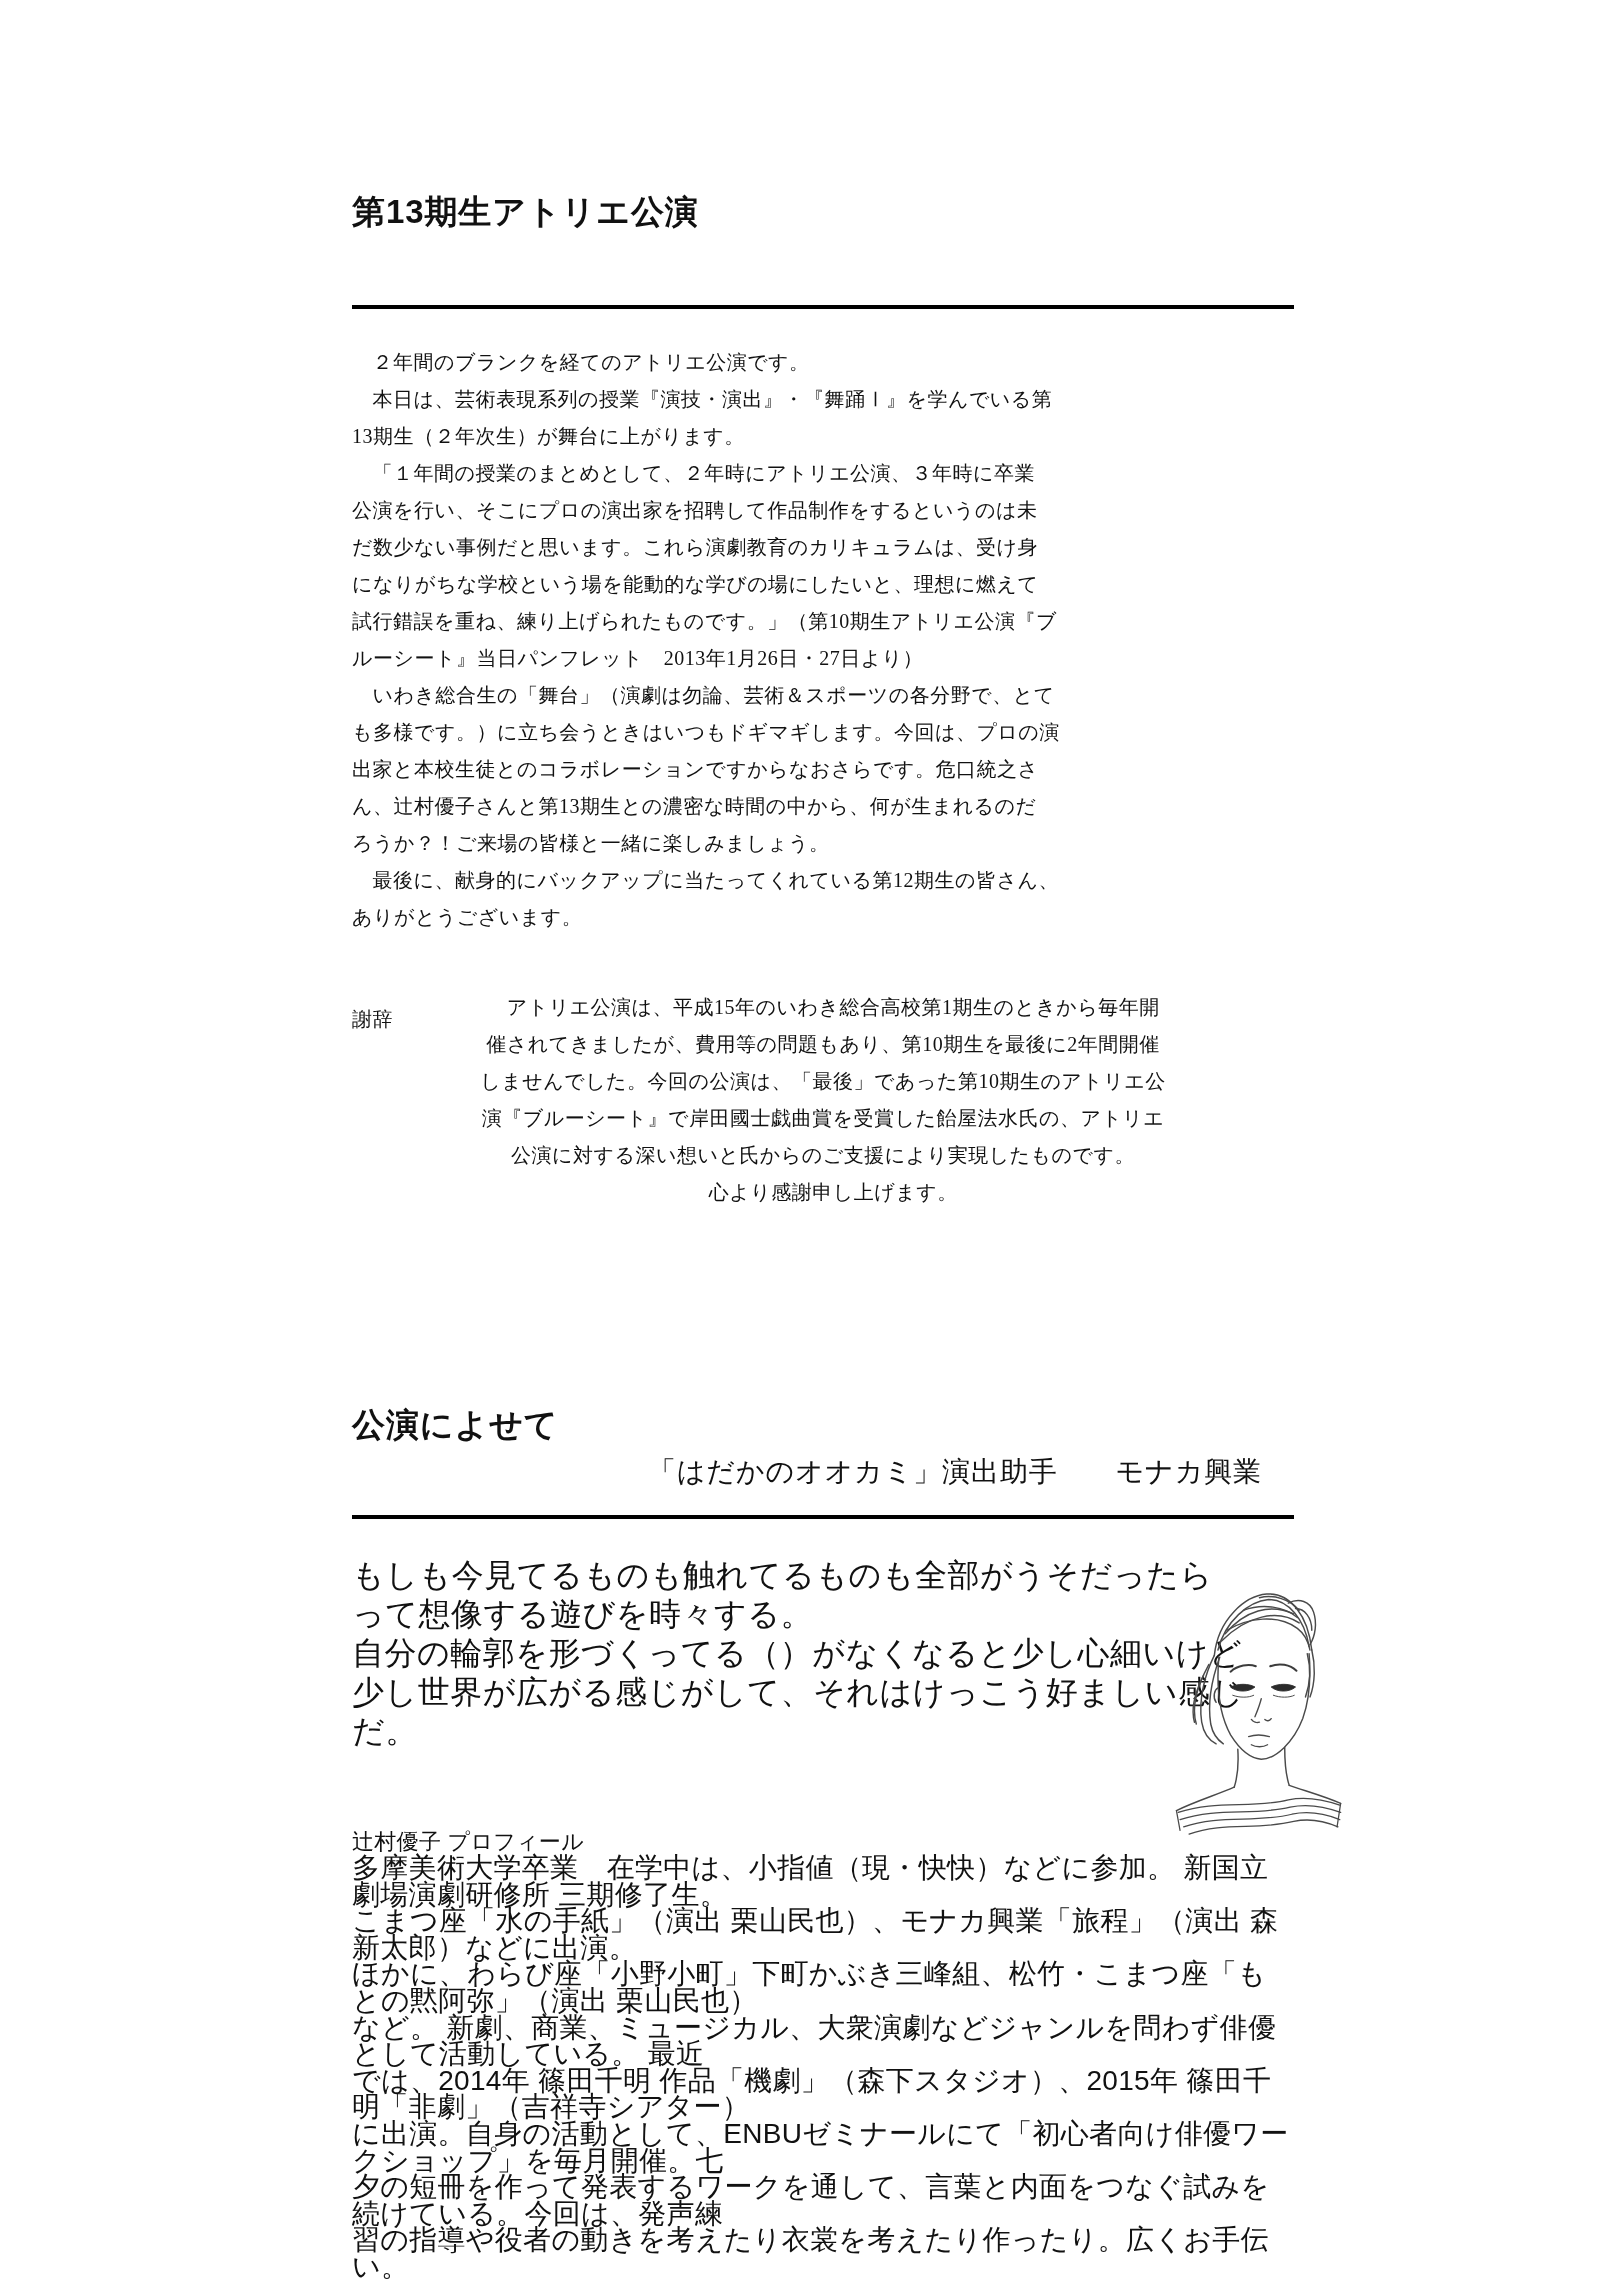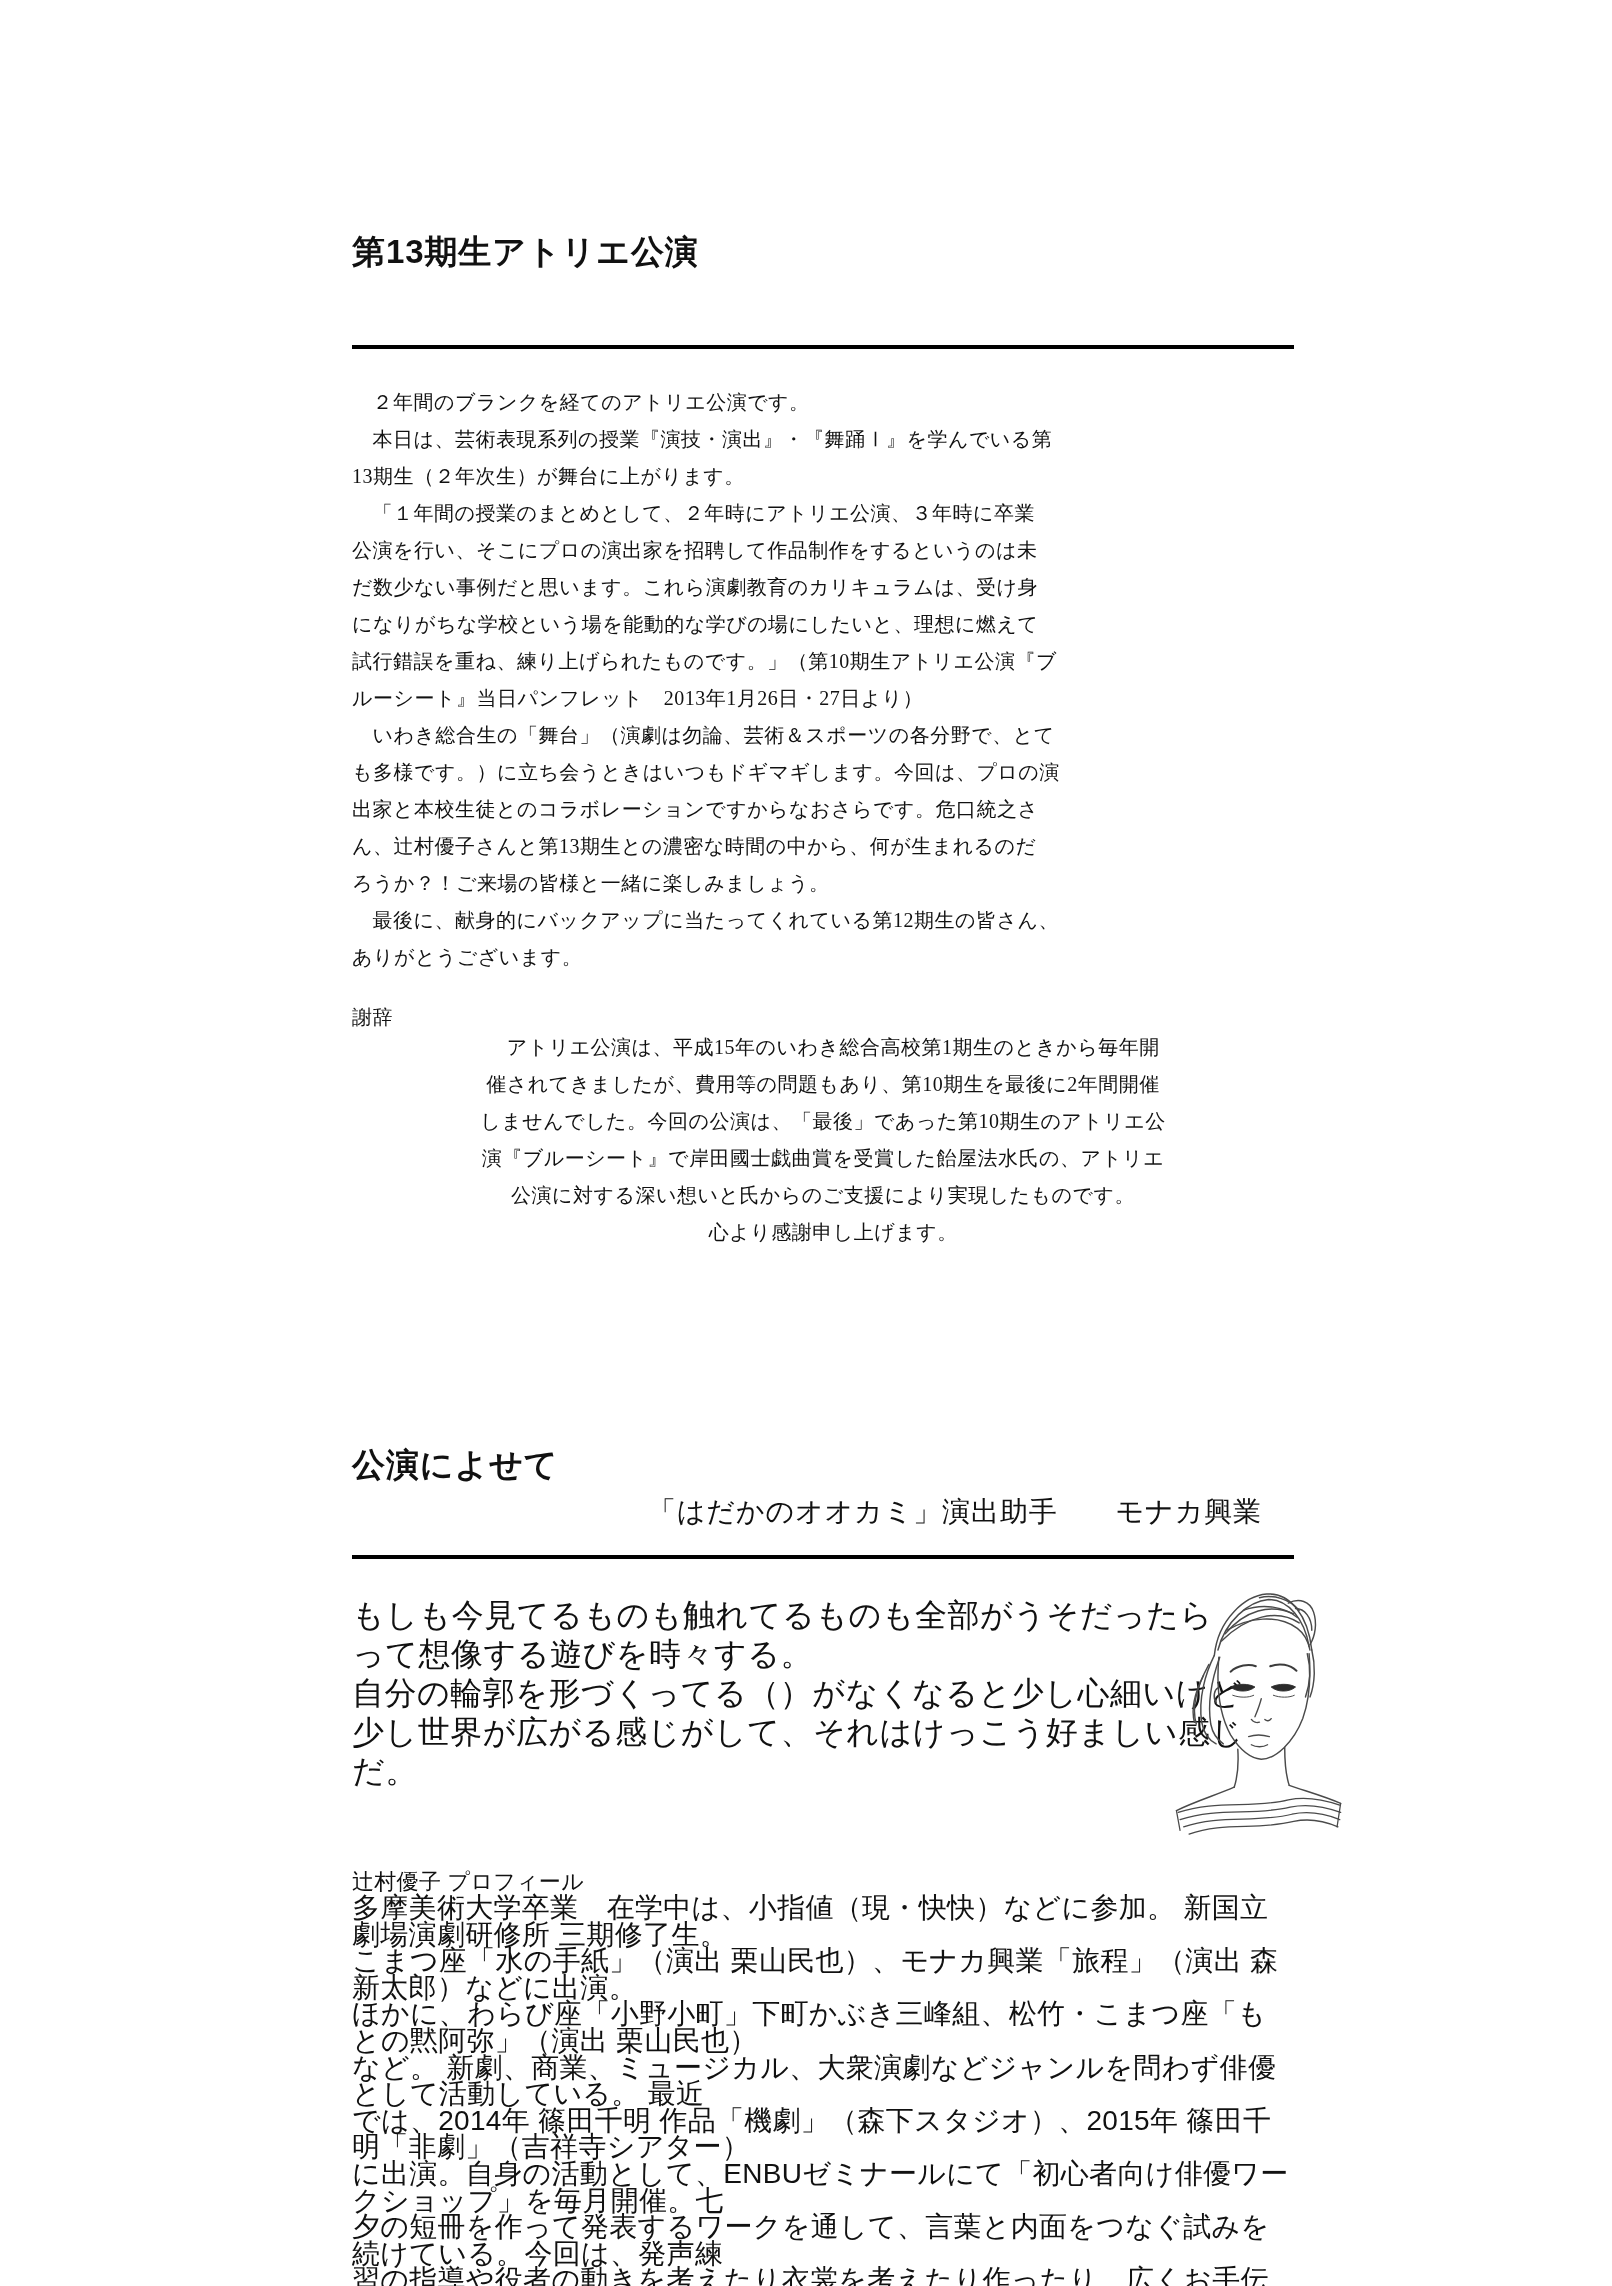--- a/index.html
+++ b/index.html
@@ -6,21 +6,21 @@
   .page {
     position: relative;
     width: 1612px;
     height: 2287px;
     background: #ffffff;
     font-family: "Liberation Sans", sans-serif;
     color: #111111;
     overflow: hidden;
   }
   .abs { position: absolute; }
-  .col { left: 352px; width: 942px; margin-top: 40px; }
+  .col { left: 352px; width: 942px; }
   .sec-title {
     font-size: 33px;
     font-weight: bold;
     letter-spacing: 0.9px;
     line-height: 40px;
     white-space: pre-line;
   }
   .byline {
     font-size: 28px;
     line-height: 34px;
@@ -77,21 +77,21 @@
 試行錯誤を重ね、練り上げられたものです。」（第10期生アトリエ公演『ブ
 ルーシート』当日パンフレット　2013年1月26日・27日より）
 　いわき総合生の「舞台」（演劇は勿論、芸術＆スポーツの各分野で、とて
 も多様です。）に立ち会うときはいつもドギマギします。今回は、プロの演
 出家と本校生徒とのコラボレーションですからなおさらです。危口統之さ
 ん、辻村優子さんと第13期生との濃密な時間の中から、何が生まれるのだ
 ろうか？！ご来場の皆様と一緒に楽しみましょう。
 　最後に、献身的にバックアップに当たってくれている第12期生の皆さん、
 ありがとうございます。</div>
 
-  <div class="abs col bodytext" style="top:959px;">謝辞</div>
+  <div class="abs col bodytext" style="top:1001px;">謝辞</div>
 
   <div class="abs col bodytext" style="top:989px;text-align:center;">　アトリエ公演は、平成15年のいわき総合高校第1期生のときから毎年開
 催されてきましたが、費用等の問題もあり、第10期生を最後に2年間開催
 しませんでした。今回の公演は、「最後」であった第10期生のアトリエ公
 演『ブルーシート』で岸田國士戯曲賞を受賞した飴屋法水氏の、アトリエ
 公演に対する深い想いと氏からのご支援により実現したものです。
 　心より感謝申し上げます。</div>
 
   <div class="abs col sec-title" style="top:1405px;">公演によせて</div>
 

